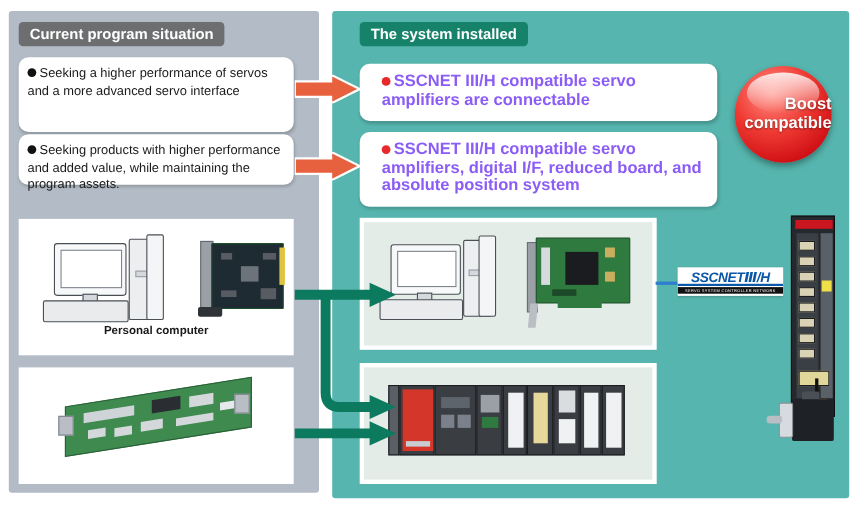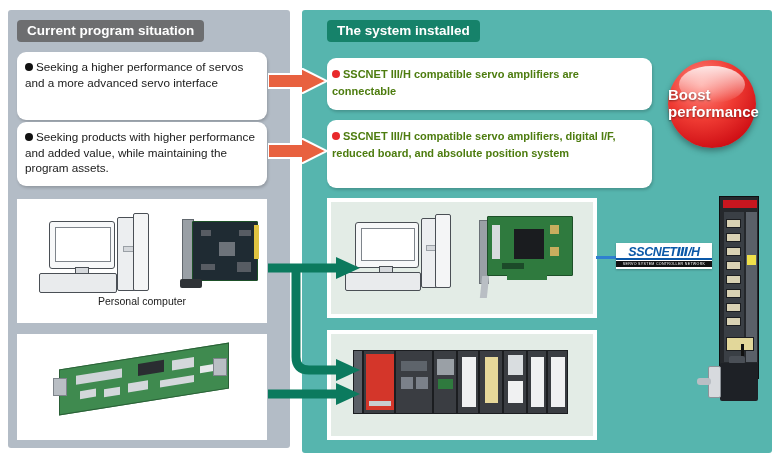--- a/index.html
+++ b/index.html
@@ -17,34 +17,34 @@
   
   .hdr{position:absolute;color:#fff;font-weight:bold;font-size:13.5px;
        line-height:22px;padding:0 10px;border-radius:4px;white-space:nowrap;}
   .hdr-left{left:17px;top:20px;background:#6d6e70;}
   .hdr-right{left:327px;top:20px;background:#16826a;}
 
   
   .card{position:absolute;background:#fff;border-radius:9px;
         box-shadow:1px 2px 3px rgba(0,0,0,.18);}
   .card-l1{left:17px;top:52px;width:250px;height:68px;}
-  .card-l2{left:17px;top:122px;width:250px;height:64px;}
+  .card-l2{left:17px;top:122px;width:250px;height:46px;}
   .card-r1{left:327px;top:58px;width:325px;height:52px;}
   .card-r2{left:327px;top:120px;width:325px;height:68px;}
 
   .card-txt{position:absolute;left:8px;top:7px;right:6px;
             font-size:11.7px;line-height:15.6px;color:#1a1a1a;}
-  .card-r1 .card-txt,.card-r2 .card-txt{color:#4d7c0f;font-weight:bold;
-            font-size:11px;line-height:16.5px;left:5px;top:8px;}
+  .card-r1 .card-txt,.card-r2 .card-txt{color:#8b5cf6;font-weight:bold;
+            font-size:15px;line-height:16.5px;left:20px;top:8px;}
   .bullet{display:inline-block;width:8px;height:8px;border-radius:50%;
           background:#111;margin-right:3px;vertical-align:0px;}
   .card-r1 .bullet,.card-r2 .bullet{background:#e8292b;width:8px;height:8px;}
 
   
-  .frame{position:absolute;background:#fff;}
+  .frame{position:absolute;background:#fff;font-weight:bold;}
   .frame-l1{left:17px;top:199px;width:250px;height:124px;}
   .frame-l2{left:17px;top:334px;width:250px;height:106px;}
   .frame-r1{left:327px;top:198px;width:270px;height:120px;background:#fff;}
   .frame-r2{left:327px;top:330px;width:270px;height:110px;background:#fff;}
   .inner-r{position:absolute;left:4px;top:4px;right:4px;bottom:4px;background:#e3ece6;}
   .cap{position:absolute;width:100%;text-align:center;font-size:10.5px;color:#1a1a1a;}
 
   
   .oarrow{position:absolute;width:60px;height:26px;}
   .oa1{left:268px;top:68px;}
@@ -52,21 +52,21 @@
 
   
   .garrow{position:absolute;}
 
   
   .boost{position:absolute;left:668px;top:60px;width:88px;height:88px;border-radius:50%;
          background:radial-gradient(circle at 38% 28%, #ff8d84 0%, #ef3b33 42%, #cf0f15 78%, #a8080e 100%);
          box-shadow:0 3px 6px rgba(0,0,0,.35);}
   .boost::after{content:"";position:absolute;left:13%;top:7%;width:74%;height:42%;
          border-radius:50%;background:linear-gradient(180deg,rgba(255,255,255,.85),rgba(255,255,255,0));}
-  .boost-txt{position:absolute;left:0;top:26px;width:100%;text-align:left;
+  .boost-txt{position:absolute;left:0;top:26px;width:100%;text-align:right;
          color:#fff;font-weight:bold;font-size:15px;line-height:17px;
          text-shadow:0 1px 2px rgba(0,0,0,.45);z-index:2;}
 
   
   .logo{position:absolute;left:616px;top:243px;width:96px;height:26px;
         background:#fff;box-shadow:0 1px 2px rgba(0,0,0,.25);overflow:hidden;}
   .logo-main{position:absolute;left:0;top:1px;width:100%;text-align:center;
         font-weight:bold;font-style:italic;font-size:12.5px;color:#0a58a8;letter-spacing:-.4px;}
   .logo-sub{position:absolute;left:0;bottom:2px;width:100%;text-align:center;
         font-size:3.6px;color:#fff;background:#111;letter-spacing:.3px;line-height:6px;}
@@ -304,17 +304,17 @@
     <div class="motor-cable"></div>
     <div class="motor-cap"></div>
     <div class="motor-body"></div>
     <div class="motor-flange"></div>
     <div class="motor-shaft"></div>
   </div>
 
   <div class="boost">
     <div class="boost-txt">
       <span>Boost</span><br>
-      <span>performance</span>
+      <span>compatible</span>
     </div>
   </div>
 
 </div>
 
 </body></html>

